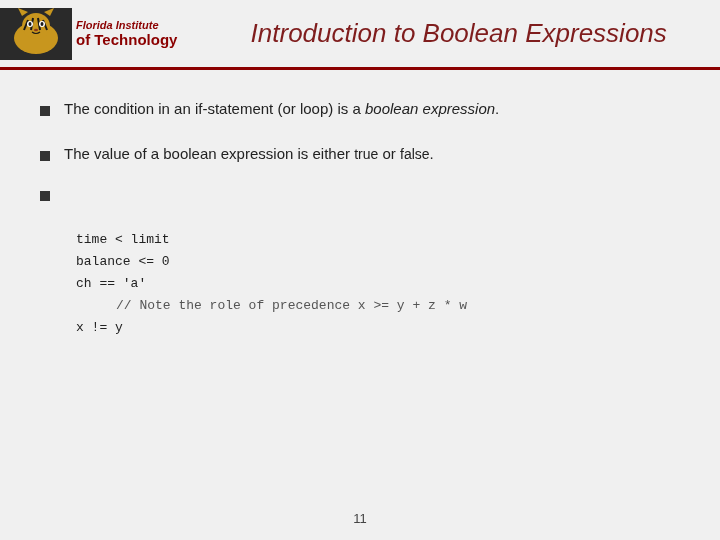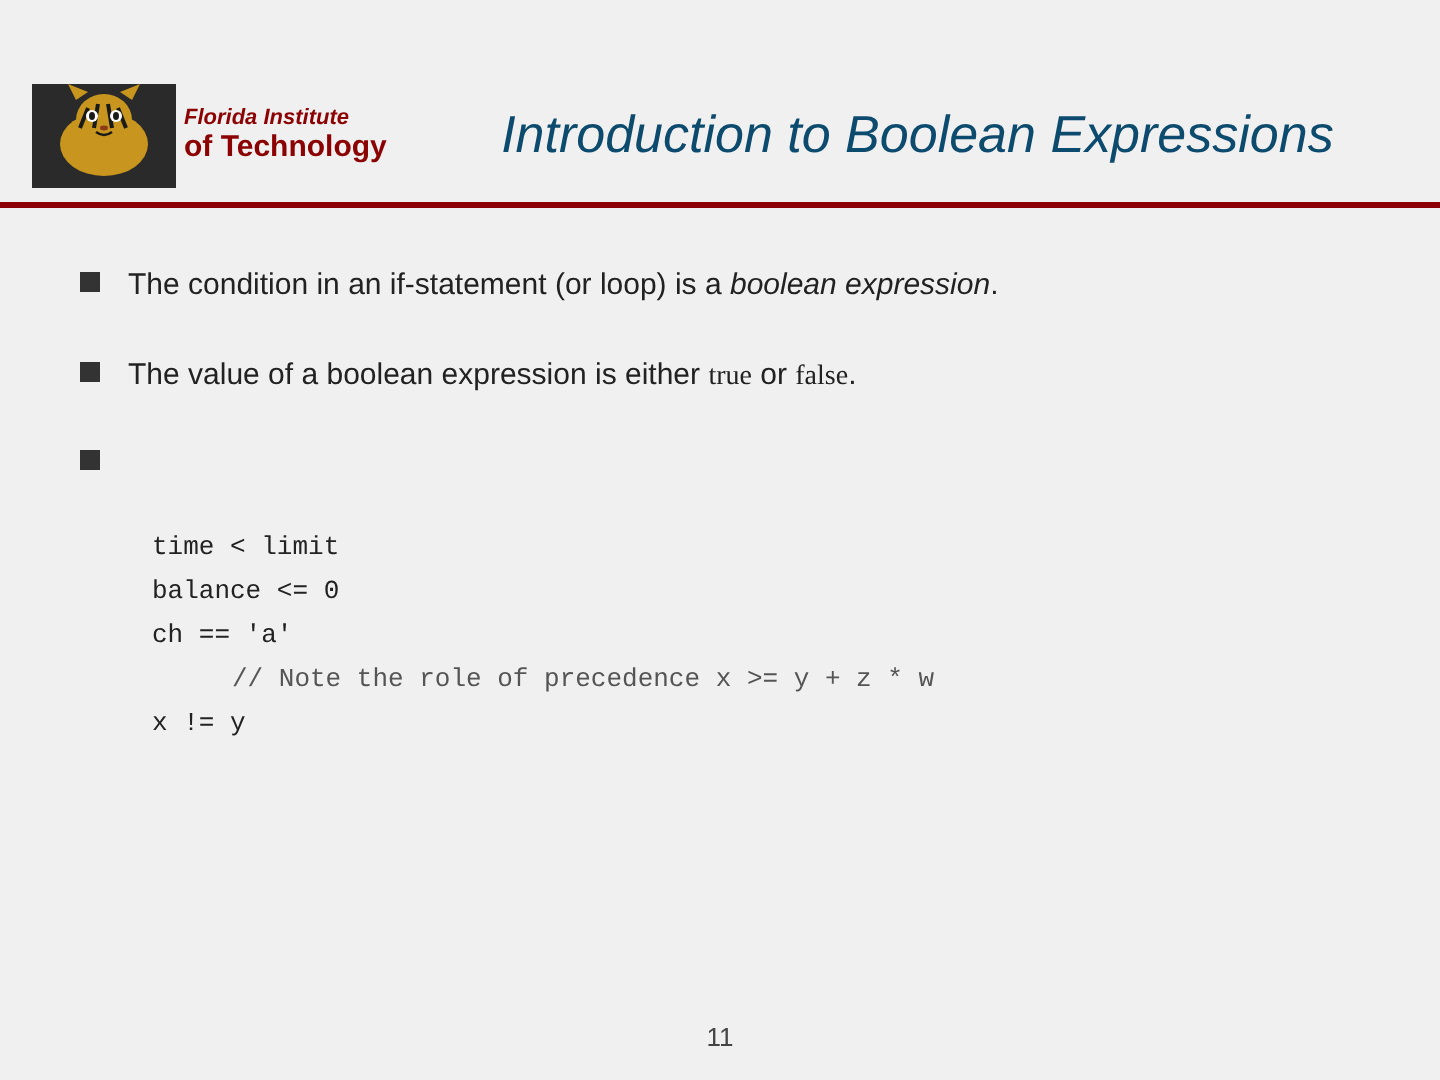--- a/index.html
+++ b/index.html
@@ -18,24 +18,23 @@
       background: #f0f0f0;
       display: flex;
       flex-direction: column;
     }
 
     
     .header {
       display: flex;
       align-items: center;
       background: #f0f0f0;
-      padding: 8px 16px;
+      padding: 8px 0;
       height: 70px;
       border-bottom: 3px solid #8b0000;
-      margin-top: 34px;
     }
 
     .logo-area {
       display: flex;
       align-items: center;
       margin-right: 20px;
     }
 
     .logo-text-block {
       display: flex;
@@ -54,36 +53,36 @@
       font-size: 15px;
       font-weight: bold;
       color: #8b0000;
     }
 
     .header-title {
       flex: 1;
       text-align: center;
       font-size: 26px;
       font-style: italic;
-      color: #0c4a6e;
+      color: #7f1d1d;
       font-weight: normal;
     }
 
     
     .content {
       flex: 1;
       padding: 28px 40px 20px 40px;
       display: flex;
       flex-direction: column;
       gap: 0;
     }
 
     .bullet-item {
       display: flex;
-      align-items: flex-start;
+      align-items: center;
       margin-bottom: 22px;
     }
 
     .bullet-square {
       width: 10px;
       height: 10px;
       background: #333;
       margin-right: 14px;
       margin-top: 4px;
       flex-shrink: 0;
@@ -93,21 +92,21 @@
       font-size: 15px;
       color: #222;
       line-height: 1.5;
     }
 
     .bullet-text em {
       font-style: italic;
     }
 
     .mono {
-      font-family: Liberation Serif, serif;
+      font-family: Liberation Sans, sans-serif;
       font-size: 14px;
     }
 
     
     .code-block {
       margin-left: 36px;
       margin-top: 6px;
       font-family: 'Courier New', Courier, monospace;
       font-size: 13px;
       color: #222;

